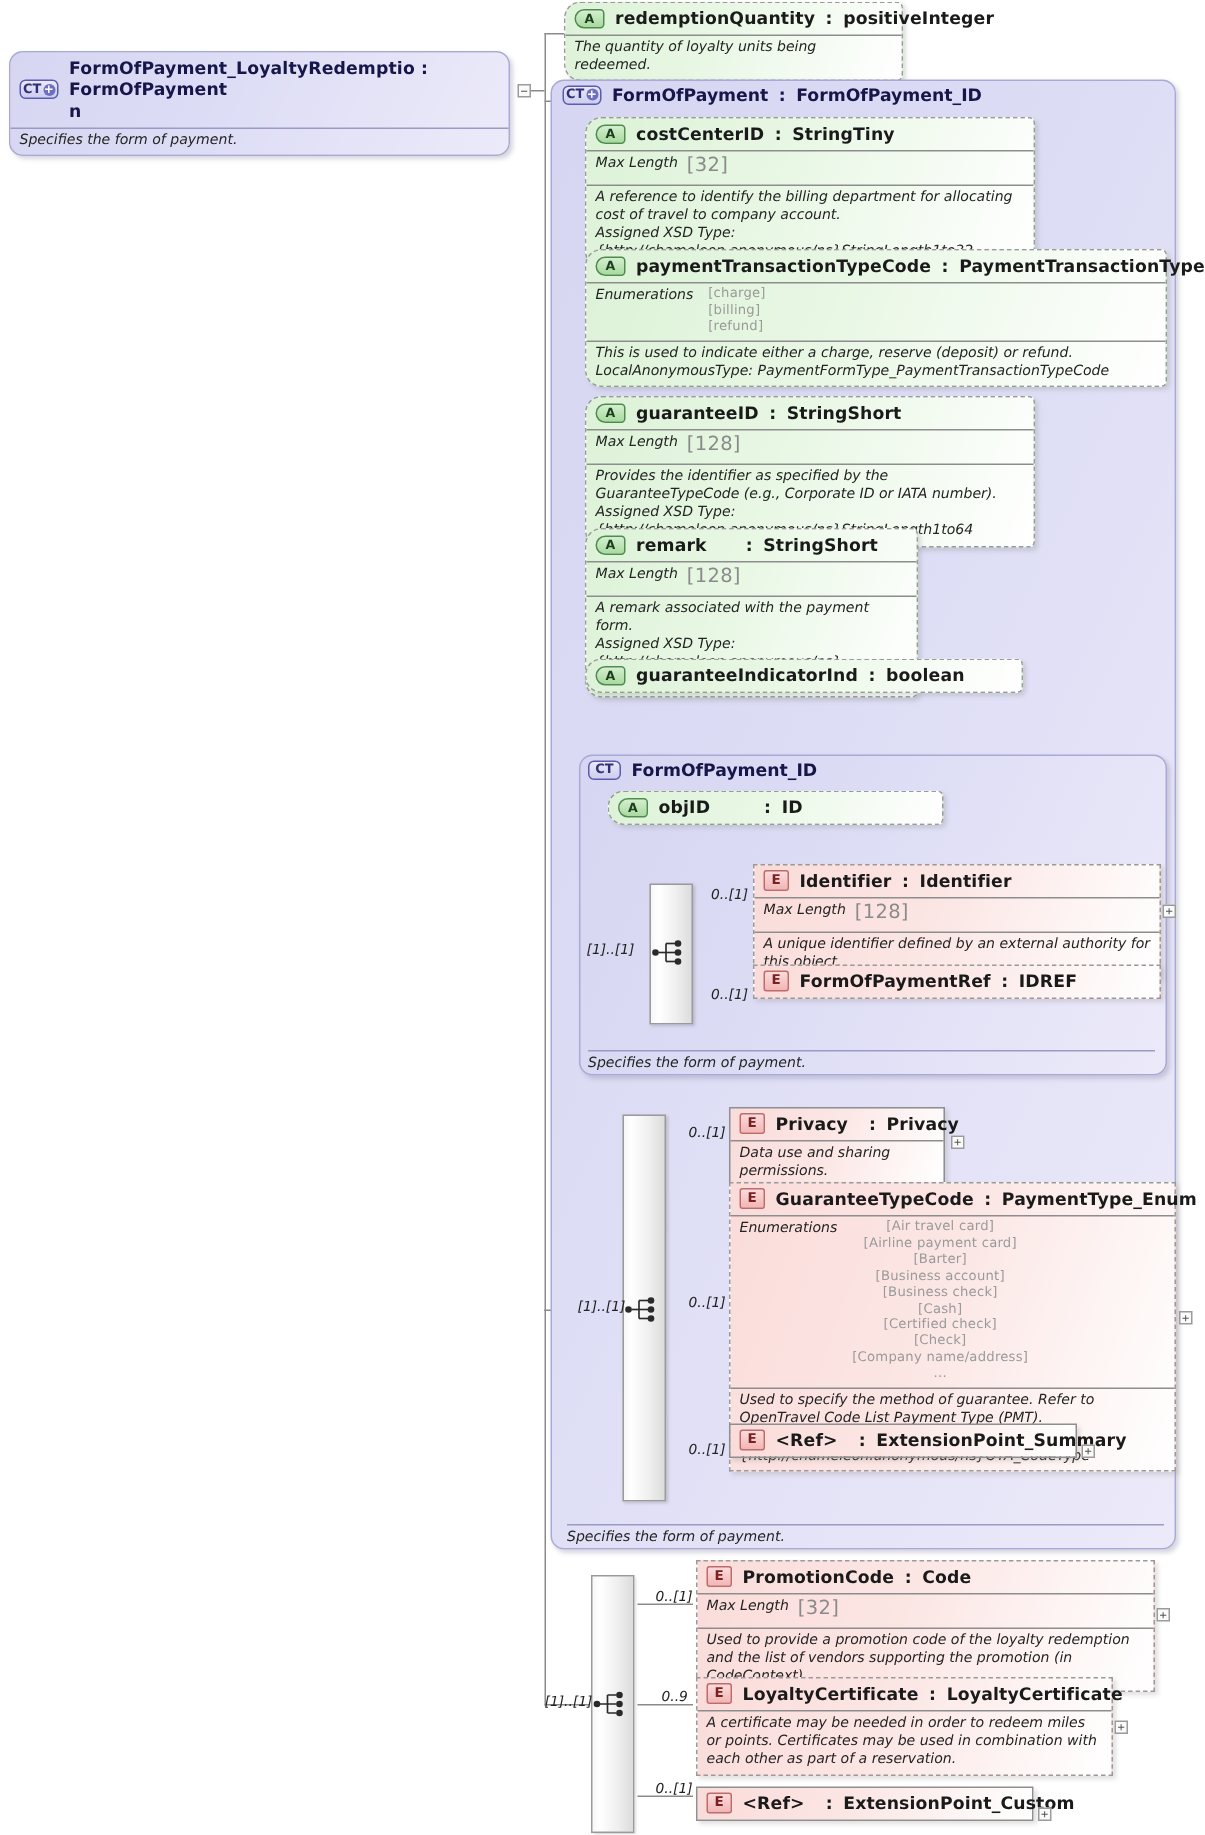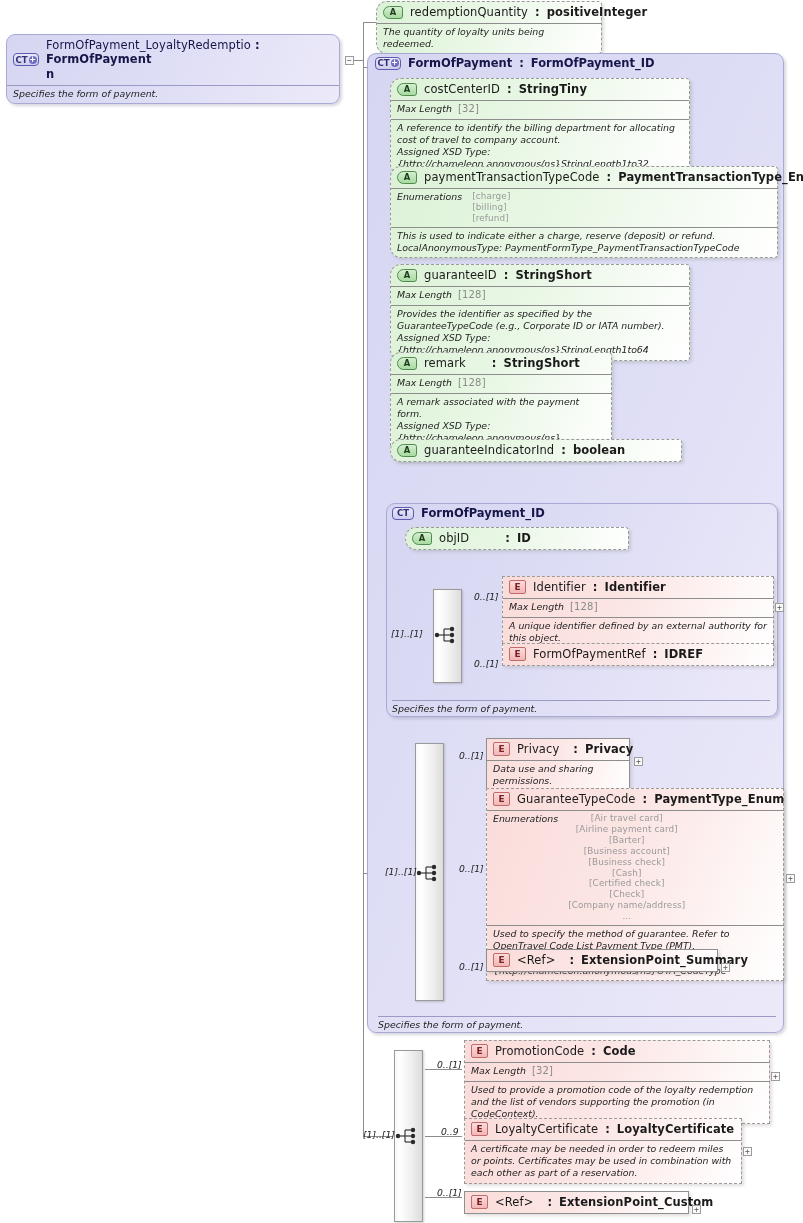--- a/index.html
+++ b/index.html
@@ -10,28 +10,28 @@
   }
   .canvas{position:absolute;left:0;top:0;width:803px;height:1223px;}
 
   
   .node{position:absolute;box-sizing:border-box;}
   .node .hdr{
     display:flex;align-items:center;gap:7px;
     padding:3px 8px 4px 6px;font-weight:bold;font-size:11.5px;color:#1a1a1a;
     letter-spacing:.1px;white-space:nowrap;
   }
-  .node .hdr .nm{font-weight:normal;}
+  .node .hdr .nm{font-weight:bold;}
   .node .sect{
     border-top:1px solid #8d8d8d;padding:2px 6px 3px 6px;
     font-size:9.4px;font-style:italic;color:#232323;line-height:1.28;
   }
   .node .sect.facet{display:flex;gap:6px;align-items:flex-start;}
   .node .sect.facet .fl{font-style:italic;}
-  .node .sect.facet .fv{font-style:normal;color:#8a8a8a;font-size:10px;letter-spacing:.2px;}
+  .node .sect.facet .fv{font-style:normal;color:#8a8a8a;font-size:13px;letter-spacing:.2px;}
   .node .sect.enums{display:flex;gap:10px;align-items:flex-start;}
   .node .sect.enums .el{font-style:italic;white-space:nowrap;}
   .node .sect.enums .ev{font-style:normal;color:#9a9a9a;font-size:8.8px;line-height:1.24;letter-spacing:.15px;}
   .node .doc{line-height:1.3;}
 
   
   .badge{
     display:inline-flex;align-items:center;justify-content:center;
     box-sizing:border-box;font-weight:bold;font-size:9.5px;flex:0 0 auto;
   }

